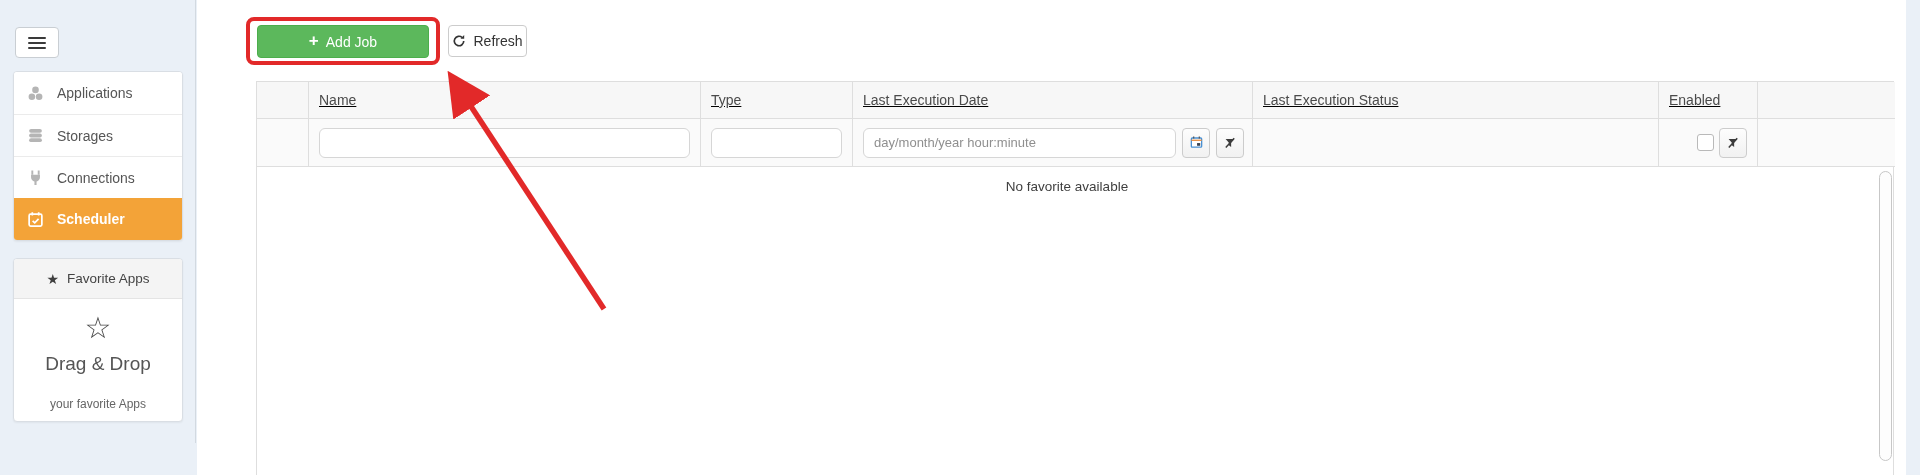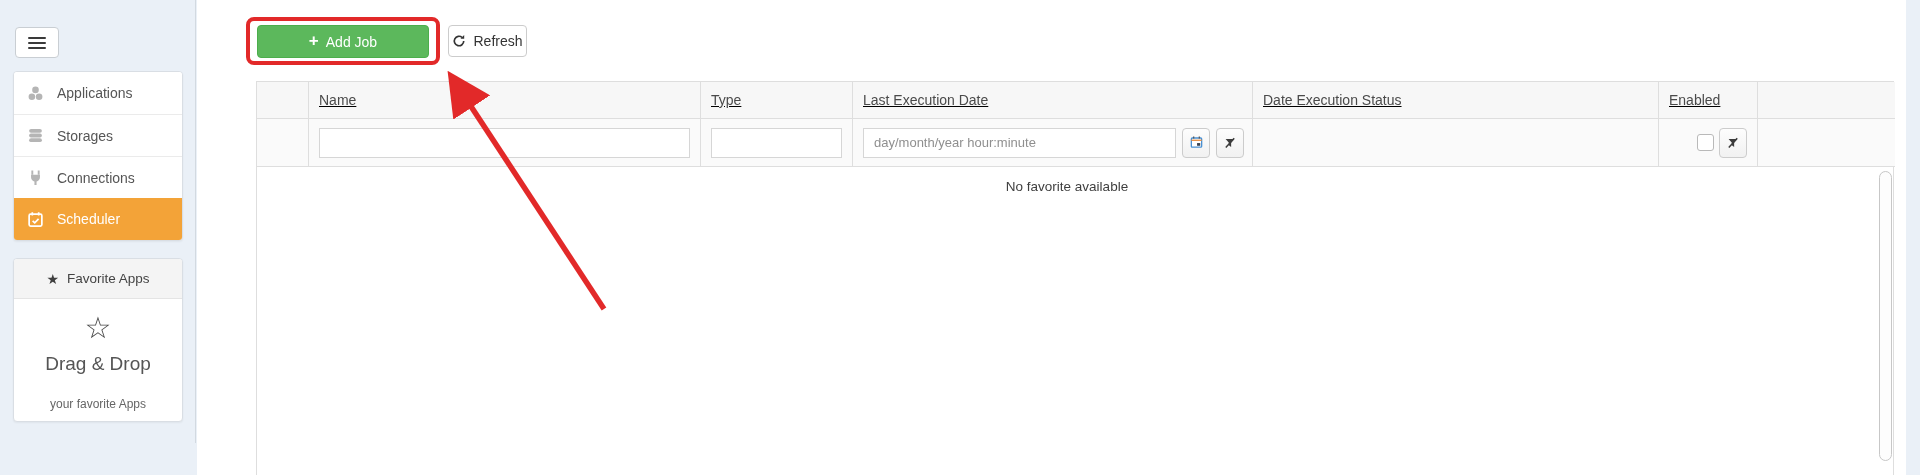--- a/index.html
+++ b/index.html
@@ -18,21 +18,21 @@
     background:#fff; border:1px solid #c9ced3; border-radius:4px; cursor:pointer;
     display:flex; align-items:center; justify-content:center;}
   .hbars{display:inline-block; width:18px;}
   .hbars span{display:block; height:2px; background:#3a3a3a; margin:3px 0; border-radius:1px;}
   .menu{position:absolute; left:13px; top:71px; width:170px; background:#fff;
     border:1px solid var(--panel_border); border-radius:4px; overflow:hidden;
     box-shadow:0 1px 2px rgba(0,0,0,.05);}
   .menu-item{height:42px; display:flex; align-items:center; padding-left:13px;
     gap:13px; font-size:14px; color:var(--text_mid); cursor:pointer; background:#fff;}
   .menu-item + .menu-item{border-top:1px solid #ebebeb;}
-  .menu-item.active{background:var(--active_orange); color:#fff; border-top:none;}
+  .menu-item.active{background:var(--active_orange); color:#fff; border-top:none;font-weight:bold;}
   .mi-icon{width:17px; height:17px; flex:0 0 17px; display:inline-flex;}
   .fav{position:absolute; left:13px; top:258px; width:170px; height:164px; background:#fff;
     border:1px solid var(--panel_border); border-radius:4px; overflow:hidden;
     box-shadow:0 1px 2px rgba(0,0,0,.05);}
   .fav-header{height:40px; background:#f4f4f4; border-bottom:1px solid #e4e4e4;
     display:flex; align-items:center; justify-content:center; gap:8px;
     font-size:13.5px; color:var(--text_dark); cursor:pointer;}
   .fav-star{font-size:14px; color:#3f3f3f; line-height:1;}
   .fav-body{text-align:center; padding-top:12px;}
   .fav-big-star{font-size:30px; color:#4a4a4a; line-height:34px;}
@@ -53,21 +53,21 @@
   .grid{position:absolute; left:59px; top:81px; width:1638px; height:394px;
     border:1px solid var(--grid_border); border-bottom:none; background:#fff;}
   .hdr-row,.flt-row{display:flex; width:1638px;}
   .hdr-row{height:37px; background:var(--header_bg); border-bottom:1px solid var(--grid_border);text-decoration:underline;}
   .flt-row{height:48px; background:#fafafa; border-bottom:1px solid var(--grid_border);}
   .cell{height:100%; border-right:1px solid var(--grid_border); display:flex;
     align-items:center; padding:0 10px; overflow:hidden;}
   .hdr-row .cell{font-size:14px; color:#4a4a4a; cursor:pointer;}
   .c0{width:52px;} .c1{width:392px;} .c2{width:152px;} .c3{width:400px;}
   .c4{width:406px;} .c5{width:99px;} .c6{width:120px; border-right:none;}
-  .f-input{height:30px; border:1px solid #d6d6d6; border-radius:0; background:#fff;
+  .f-input{height:30px; border:1px solid #d6d6d6; border-radius:6px; background:#fff;
     font-family:inherit; font-size:13px; color:#444; padding:0 10px; width:100%;}
   .f-input::placeholder{color:#8f8f8f;}
   .date-wrap{display:flex; align-items:center; width:100%; gap:6px;}
   .date-wrap .f-input{width:313px; flex:0 0 313px;}
   .icon-btn{width:28px; height:30px; flex:0 0 28px; border:1px solid #ccc; border-radius:4px;
     background:linear-gradient(#fdfdfd,#f1f1f1); display:inline-flex; align-items:center;
     justify-content:center; cursor:pointer;}
   .cell-enabled{justify-content:flex-end; gap:5px;}
   .chk{width:17px; height:17px; appearance:none; -webkit-appearance:none; background:#fff;
     border:1px solid #b9b9b9; border-radius:3px; cursor:pointer;}
@@ -171,21 +171,21 @@
     </span>
     <span>Refresh</span>
   </button>
 
   <div class="grid">
     <div class="hdr-row">
       <div class="cell c0"></div>
       <div class="cell c1">Name</div>
       <div class="cell c2">Type</div>
       <div class="cell c3">Last Execution Date</div>
-      <div class="cell c4">Date Execution Status</div>
+      <div class="cell c4">Last Execution Status</div>
       <div class="cell c5">Enabled</div>
       <div class="cell c6"></div>
     </div>
 
     <div class="flt-row">
       <div class="cell c0"></div>
       <div class="cell c1">
         <input class="f-input" type="text" value="" style="">
       </div>
       <div class="cell c2">

